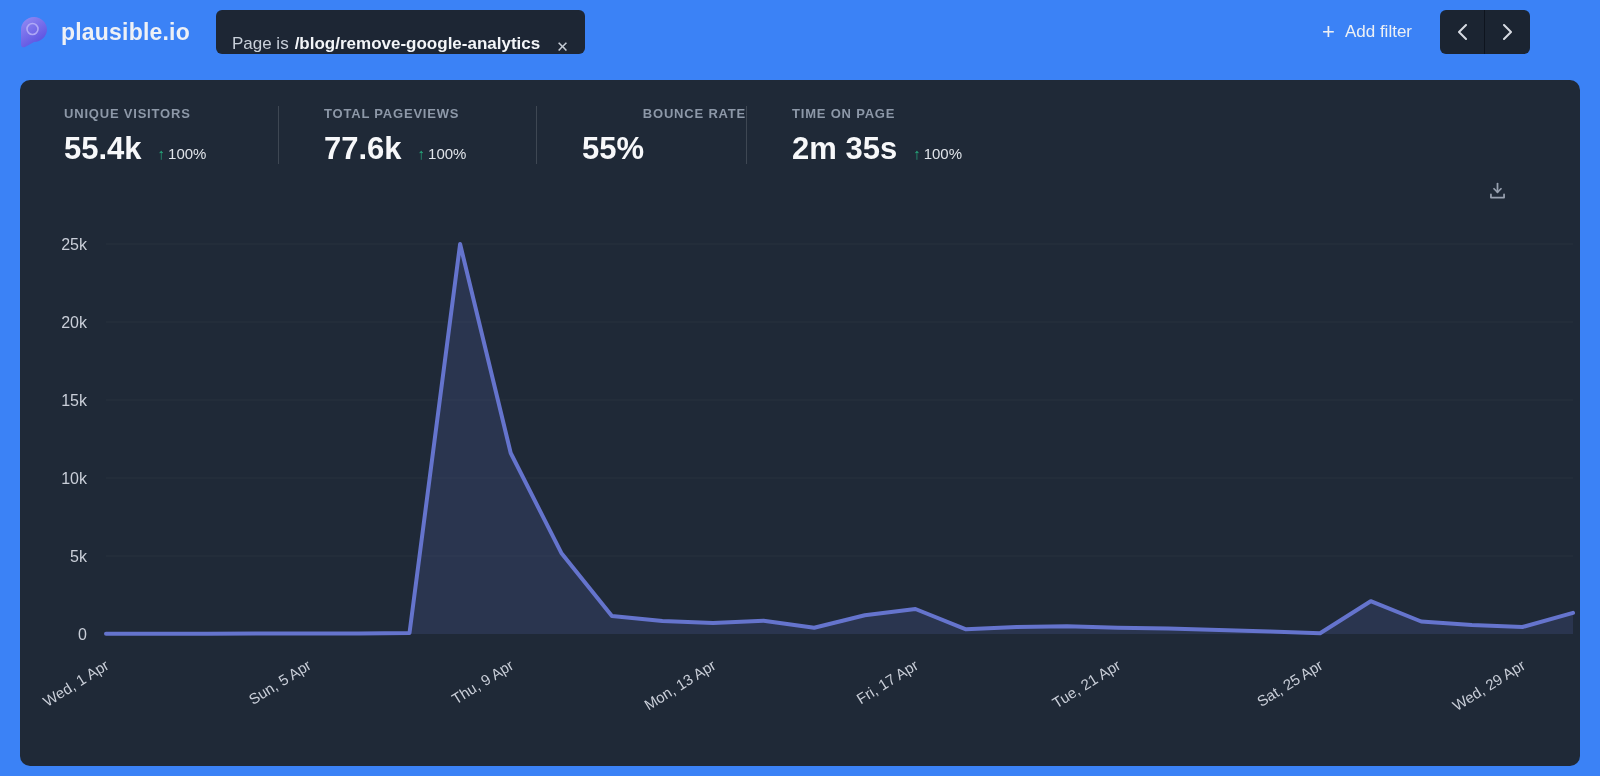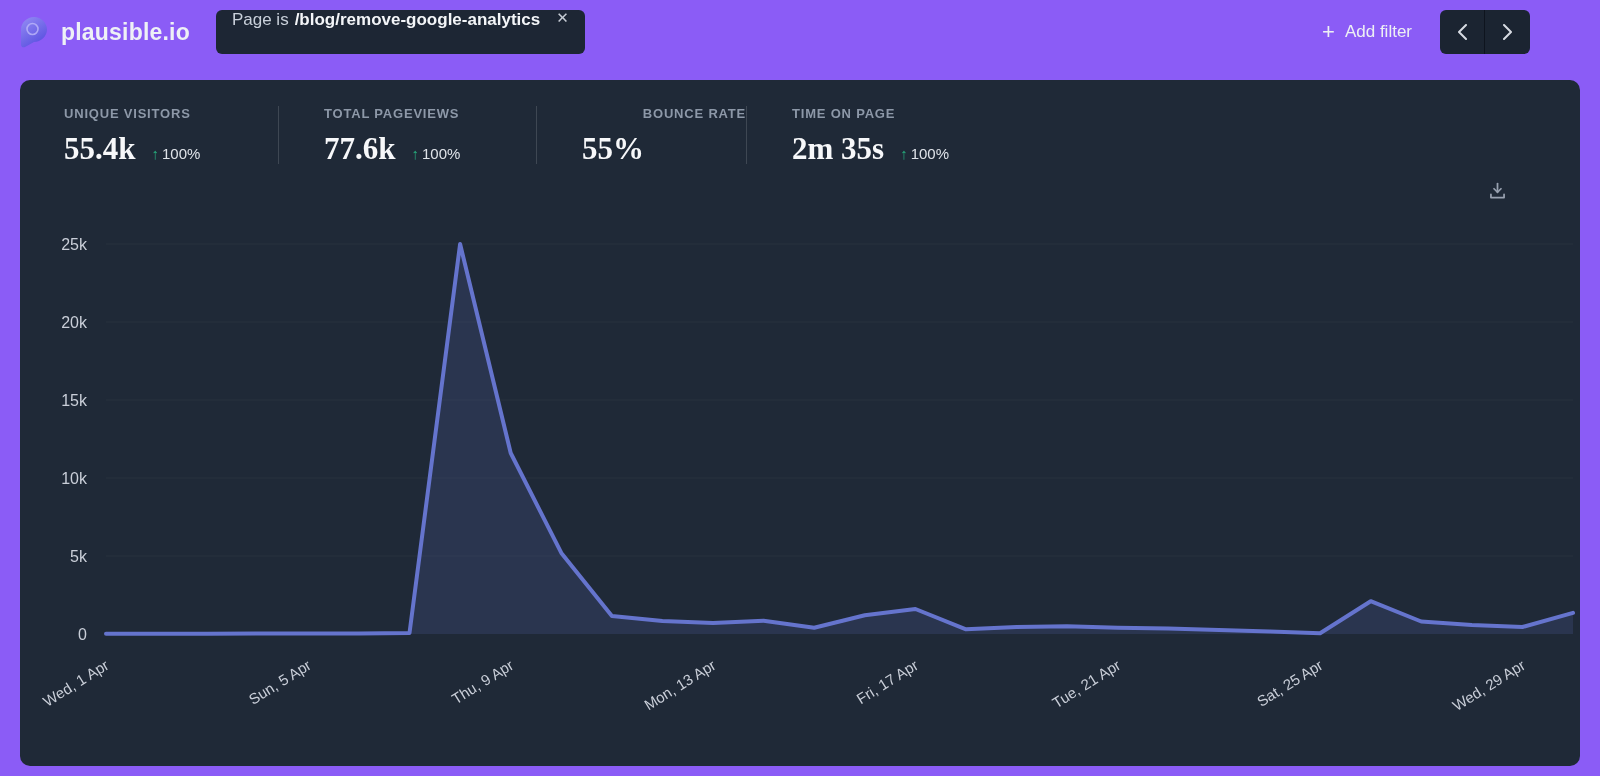--- a/index.html
+++ b/index.html
@@ -1,24 +1,24 @@
 <!DOCTYPE html>
 <html><head>
 <meta charset="utf-8">
 <style>
   html,body{margin:0;padding:0;background:#0e141e;}
   *{box-sizing:border-box;font-family:"Liberation Sans",sans-serif;}
-  .page{position:relative;width:1600px;height:776px;background:#8b5cf6;overflow:hidden;}
+  .page{position:relative;width:1600px;height:776px;background:#3b82f6;overflow:hidden;}
 
   
   .topbar{position:absolute;top:0;left:0;width:1600px;height:64px;display:flex;align-items:center;padding:0 70px 0 20px;}
   .brand{display:flex;align-items:center;gap:13px;cursor:pointer;}
   .logo-icon{width:28px;height:32px;display:block;}
   .brand-name{font-size:23px;font-weight:700;color:#eef1f6;letter-spacing:.2px;}
-  .chip{display:flex;align-items:flex-start;height:44px;background:#1d2634;border-radius:6px;padding:0 16px;margin-left:26px;font-size:17px;color:#c9d0da;cursor:pointer;}
+  .chip{display:flex;align-items:flex-end;height:44px;background:#1d2634;border-radius:6px;padding:0 16px;margin-left:26px;font-size:17px;color:#c9d0da;cursor:pointer;}
   .chip b{color:#f3f5f8;margin-left:6px;font-weight:700;}
   .chip .close{margin-left:16px;color:#c6ccd5;font-size:15px;line-height:1;cursor:pointer;}
   .add-filter{margin-left:auto;display:flex;align-items:center;gap:10px;background:none;border:none;color:#edf0f4;font-size:17px;cursor:pointer;padding:0;}
   .add-filter .plus{font-size:22px;font-weight:400;line-height:1;color:#edf0f4;}
   .arrows{display:flex;margin-left:28px;background:#1b2431;border-radius:6px;overflow:hidden;}
   .arrows button{width:45px;height:44px;background:none;border:none;display:flex;align-items:center;justify-content:center;cursor:pointer;padding:0;}
   .arrows button:first-child{border-right:1px solid #0e141e;}
   .arrows svg{display:block;}
   .date-select{margin-left:22px;width:228px;height:44px;background:#1b2431;border:none;border-radius:6px;display:flex;align-items:center;justify-content:space-between;padding:0 16px;font-size:17px;color:#e7eaef;cursor:pointer;}
 
@@ -27,21 +27,21 @@
 
   
   .stats{position:absolute;left:44px;top:26px;display:flex;}
   .stat{padding-right:0;}
   .stat + .stat{padding-left:45px;border-left:1px solid rgba(255,255,255,.14);}
   .stat-1{width:214px;}
   .stat-2{width:258px;}
   .stat-3{width:210px;text-align:right;}
   .stat-label{font-size:13px;font-weight:700;letter-spacing:.8px;color:#8d98a8;text-transform:uppercase;}
   .stat-line{display:flex;align-items:baseline;margin-top:12px;}
-  .stat-value{font-size:31px;font-weight:700;color:#f7f8fa;line-height:1;font-family:Liberation Serif, serif;}
+  .stat-value{font-size:31px;font-weight:700;color:#f7f8fa;line-height:1;}
   .stat-change{display:flex;align-items:baseline;gap:3px;margin-left:16px;font-size:15px;}
   .stat-change .arr{color:#26ab7c;font-weight:700;}
   .stat-change .pct{color:#dfe3e9;}
 
   
   .export-btn{position:absolute;top:100px;right:72px;background:none;border:none;padding:0;cursor:pointer;}
 
   
   #chart-svg{position:absolute;left:0;top:0;}
   #chart-svg text{font-family:"Liberation Sans",sans-serif;}

